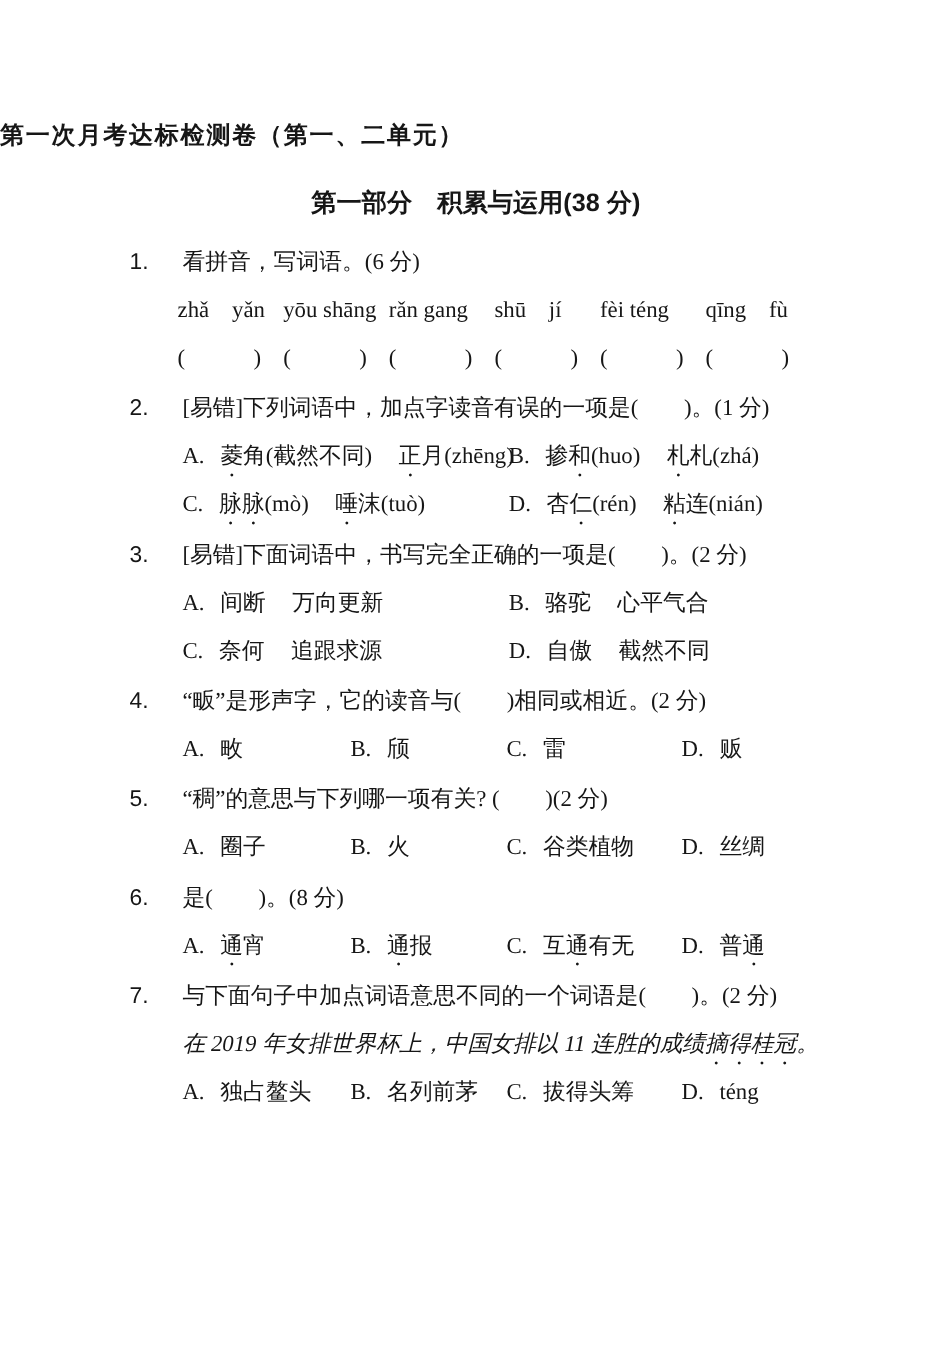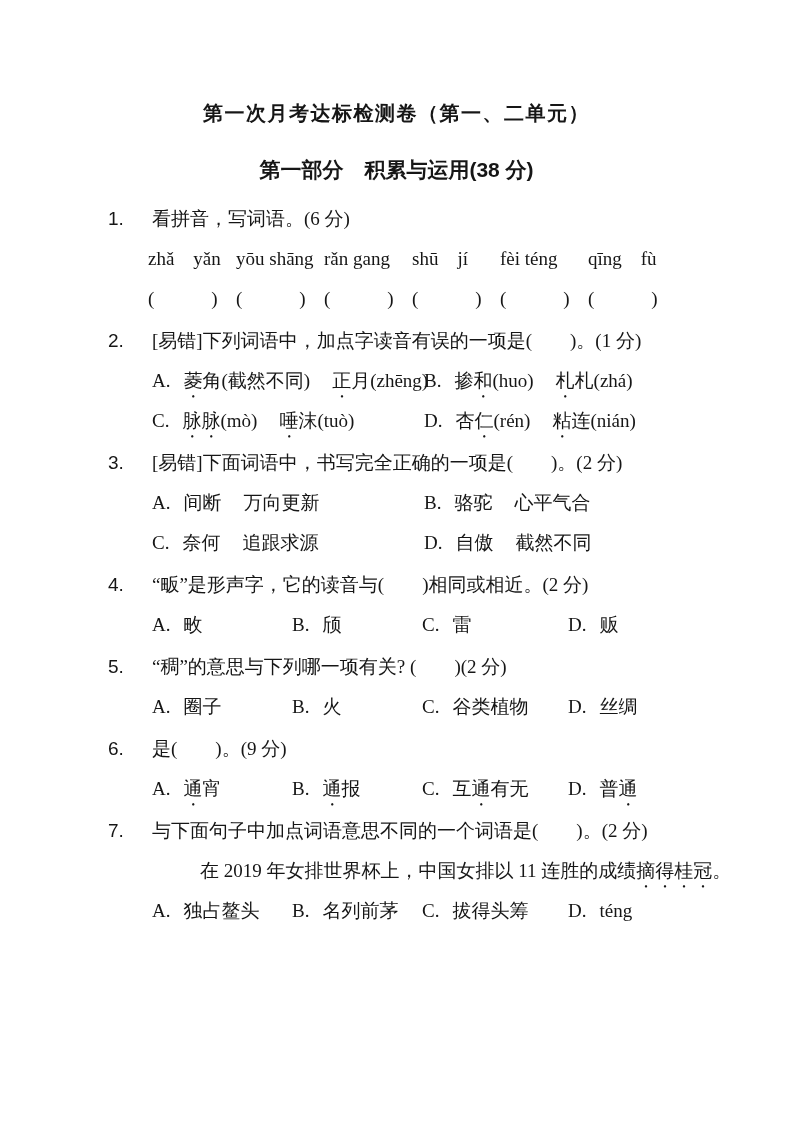--- a/index.html
+++ b/index.html
@@ -3,21 +3,21 @@
 <meta charset="utf-8">
 <style>
   html,body{margin:0;padding:0;background:#ffffff;}
   .page{
     width:793px;height:1122px;background:#ffffff;color:#161616;
     font-family:"Liberation Serif","DejaVu Serif",serif;
     font-size:19px;overflow:hidden;box-sizing:border-box;
   }
   header{padding-top:100px;}
   .title{
-    text-align:center;font-weight:bold;font-size:20px;letter-spacing:1.5px;line-height:26px;
+    font-weight:bold;font-size:20px;letter-spacing:1.5px;line-height:26px;
   }
   .meta{margin-top:18px;text-align:right;padding-right:126px;line-height:26px;}
   .section{
     margin-top:30px;text-align:center;font-weight:bold;font-size:21px;line-height:28px;
     font-family:"Liberation Sans","DejaVu Sans",sans-serif;
   }
   .content{padding:13px 40px 0 108px;}
   .q{display:flex;margin-top:2px;}
   .qnum{
     flex:none;width:44px;line-height:40px;font-size:19px;
@@ -31,21 +31,21 @@
   .opt-label{margin-right:13px;}
   .opt-word + .opt-word{margin-left:22px;}
   .emdot{
     -webkit-text-emphasis:filled dot;-webkit-text-emphasis-position:under right;
     text-emphasis:filled dot;text-emphasis-position:under right;
   }
   .pinyin-grid{
     display:grid;grid-template-columns:repeat(6,88px);width:528px;margin-left:-4px;
   }
   .pinyin-grid .cell{text-align:left;height:40px;line-height:40px;white-space:nowrap;}
-  .kai{margin-left:48px;}
+  .kai{font-style:italic;}
 </style>
 </head>
 <body>
 
 <div class="page">
 
   <header>
     <div class="title">第一次月考达标检测卷（第一、二单元）</div>
     <div class="section">第一部分　积累与运用(38 分)</div>
   </header>
@@ -183,21 +183,21 @@
               <span class="opt-label">D.</span>
               <span class="opt-word"><span>丝绸</span></span>
             </div>
         </div>
       </div>
     </section>
 
     <section class="q">
       <span class="qnum">6.</span>
       <div class="qbody">
-        <div class="line">是(　　)。(9 分)</div>
+        <div class="line">是(　　)。(8 分)</div>
         <div class="row4">
           <div class="opt">
               <span class="opt-label">A.</span>
               <span class="opt-word"><span class="emdot">通</span><span>宵</span></span>
             </div>
           <div class="opt">
               <span class="opt-label">B.</span>
               <span class="opt-word"><span class="emdot">通</span><span>报</span></span>
             </div>
           <div class="opt">

